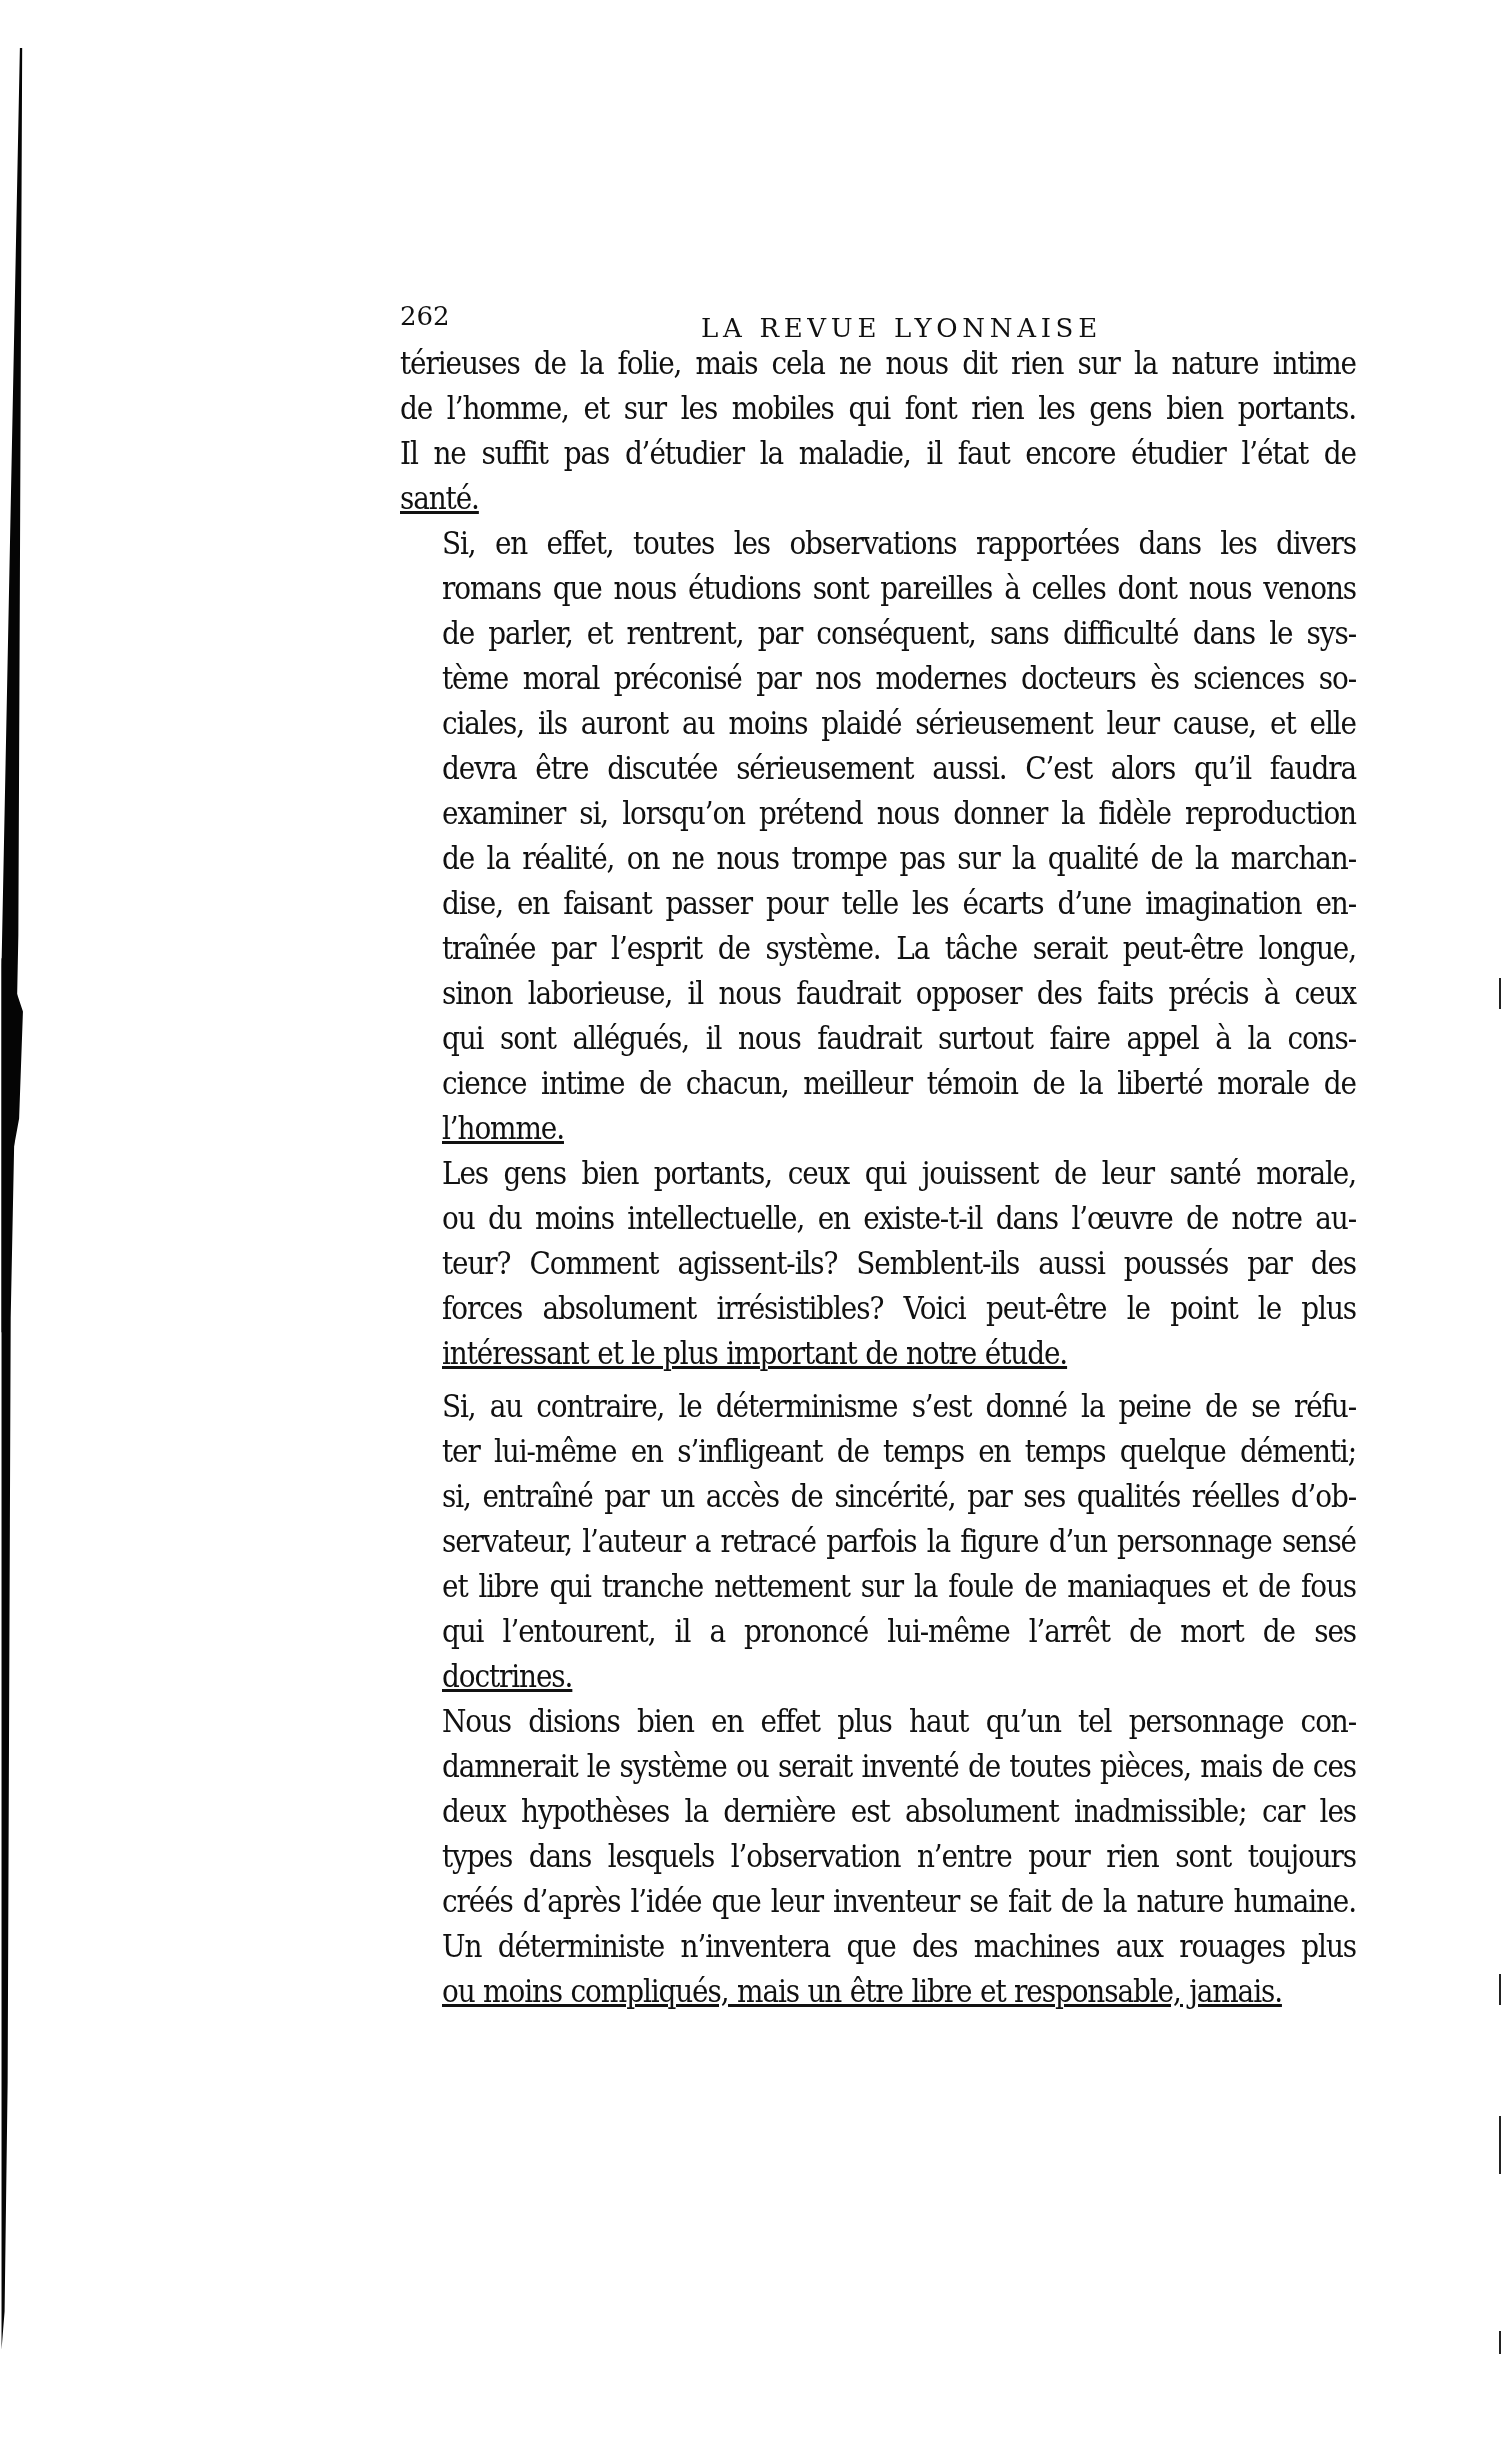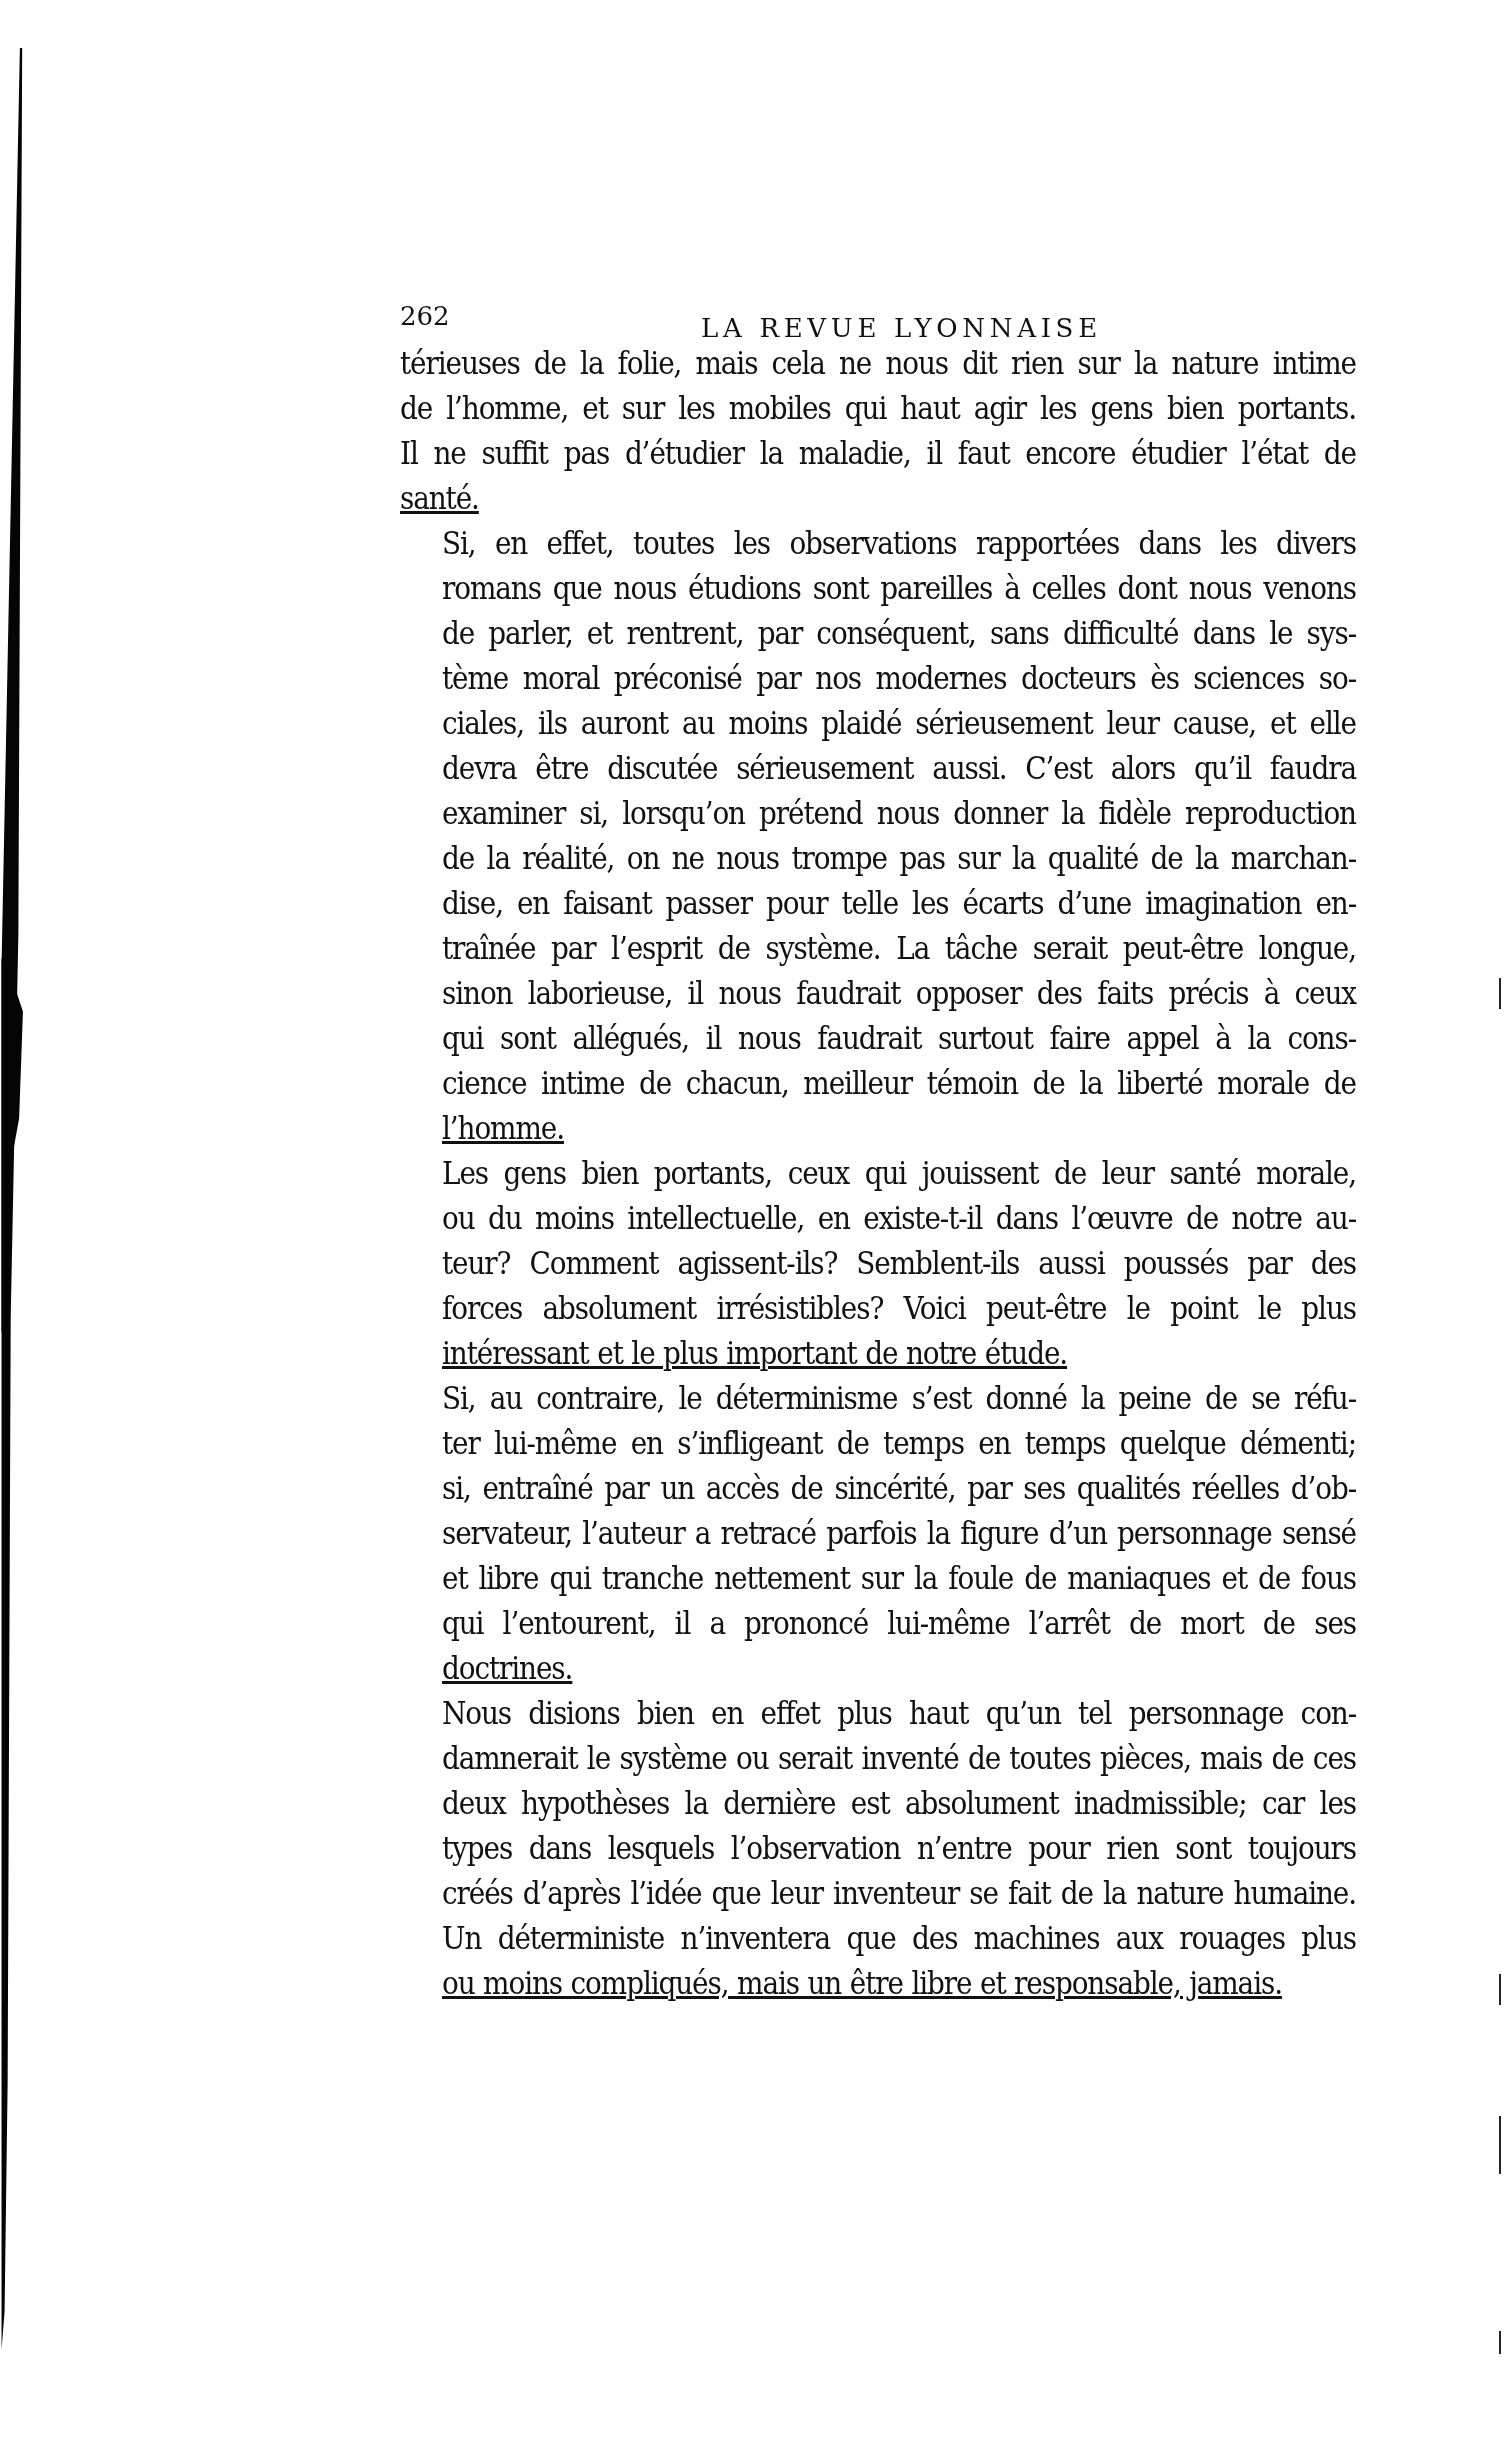--- a/index.html
+++ b/index.html
@@ -59,21 +59,21 @@
 
 <div class="page">
   <div class="running-head">
     <span class="page-number">262</span>
     <span class="journal-title">LA REVUE LYONNAISE</span>
   </div>
 
   <div class="body-text" id="body-text">
       <p class="cont">
         <span class="line">térieuses de la folie, mais cela ne nous dit rien sur la nature intime</span>
-        <span class="line">de l’homme, et sur les mobiles qui haut agir les gens bien portants.</span>
+        <span class="line">de l’homme, et sur les mobiles qui font rien les gens bien portants.</span>
         <span class="line">Il ne suffit pas d’étudier la maladie, il faut encore étudier l’état de</span>
         <span class="line last">santé.</span>
       </p>
       <p>
         <span class="line" style="text-indent: 42px;">Si, en effet, toutes les observations rapportées dans les divers</span>
         <span class="line">romans que nous étudions sont pareilles à celles dont nous venons</span>
         <span class="line">de parler, et rentrent, par conséquent, sans difficulté dans le sys-</span>
         <span class="line">tème moral préconisé par nos modernes docteurs ès sciences so-</span>
         <span class="line">ciales, ils auront au moins plaidé sérieusement leur cause, et elle</span>
         <span class="line">devra être discutée sérieusement aussi. C’est alors qu’il faudra</span>
@@ -87,21 +87,21 @@
         <span class="line last">l’homme.</span>
       </p>
       <p>
         <span class="line" style="text-indent: 42px;">Les gens bien portants, ceux qui jouissent de leur santé morale,</span>
         <span class="line">ou du moins intellectuelle, en existe-t-il dans l’œuvre de notre au-</span>
         <span class="line">teur? Comment agissent-ils? Semblent-ils aussi poussés par des</span>
         <span class="line">forces absolument irrésistibles? Voici peut-être le point le plus</span>
         <span class="line last">intéressant et le plus important de notre étude.</span>
       </p>
       <p>
-        <span class="line" style="text-indent: 42px;">Si, au contraire, le déterminisme s’est donné la peine de se réfu-</span>
+        <span class="line" style="text-indent: 42px; margin-top: 8px;">Si, au contraire, le déterminisme s’est donné la peine de se réfu-</span>
         <span class="line">ter lui-même en s’infligeant de temps en temps quelque démenti;</span>
         <span class="line">si, entraîné par un accès de sincérité, par ses qualités réelles d’ob-</span>
         <span class="line">servateur, l’auteur a retracé parfois la figure d’un personnage sensé</span>
         <span class="line">et libre qui tranche nettement sur la foule de maniaques et de fous</span>
         <span class="line">qui l’entourent, il a prononcé lui-même l’arrêt de mort de ses</span>
         <span class="line last">doctrines.</span>
       </p>
       <p>
         <span class="line" style="text-indent: 42px;">Nous disions bien en effet plus haut qu’un tel personnage con-</span>
         <span class="line">damnerait le système ou serait inventé de toutes pièces, mais de ces</span>

